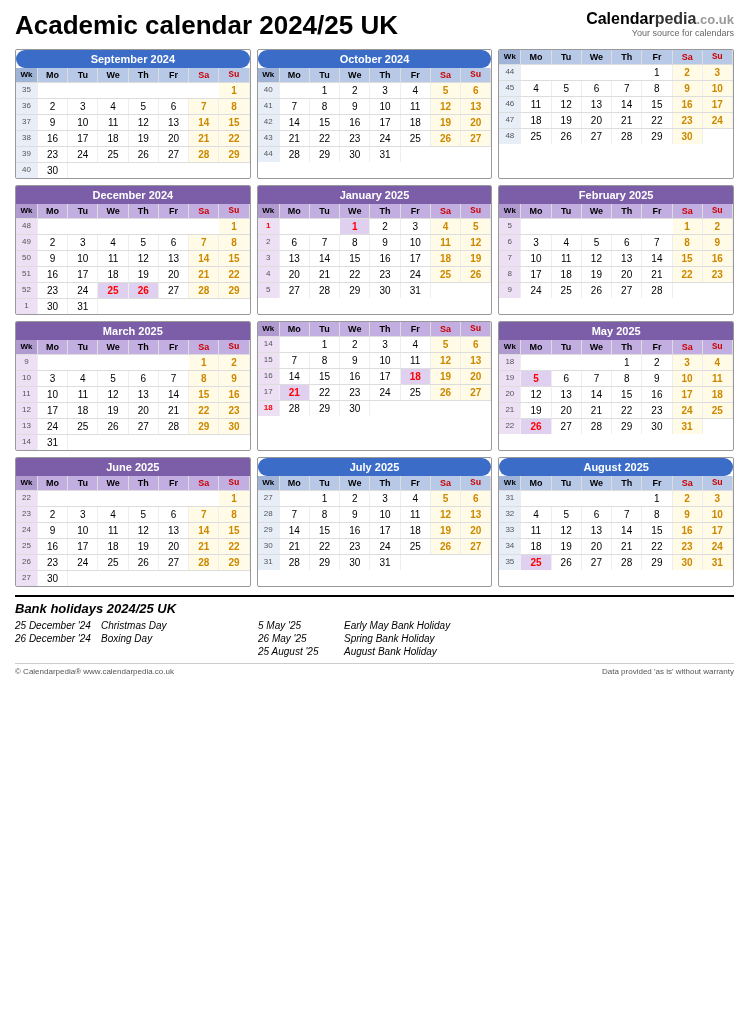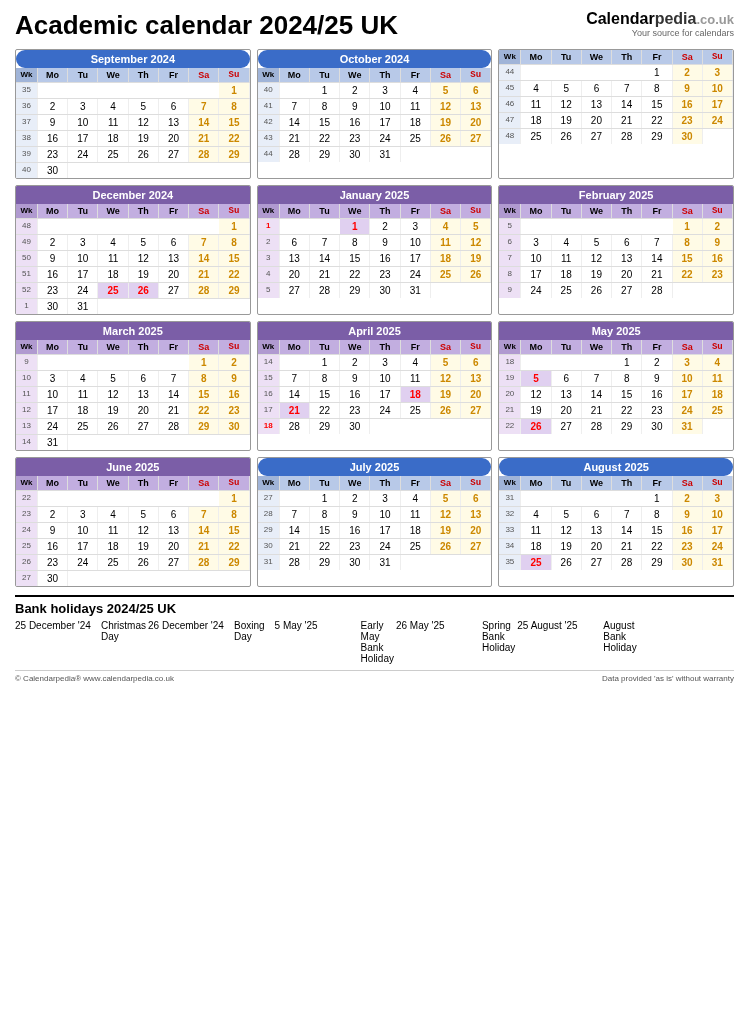--- a/index.html
+++ b/index.html
@@ -91,33 +91,34 @@
     }
     .cal-cell.wk-num.purple-wk { background: #ede0f5; }
     .cal-cell.sa { color: #c80; font-weight: bold; background: #fffbe6; }
     .cal-cell.su { color: #c80; font-weight: bold; background: #fffbe6; }
     .cal-cell.holiday { color: #f00; font-weight: bold; }
     .cal-cell.bh { background: #e0d0f0; }
     .bank-holidays {
       margin-top: 4px;
       border-top: 2px solid #000;
       padding-top: 4px;
+      font-style: italic;
     }
     .bh-title {
       font-size: 13px;
       font-weight: bold;
       margin-bottom: 4px;
     }
     .bh-grid {
       display: grid;
       grid-template-columns: repeat(3, 1fr);
       gap: 2px 10px;
       font-size: 10px;
     }
-    .bh-col { display: flex; flex-direction: row; gap: 2px; }
+    .bh-col { display: flex; flex-direction: column; gap: 2px; }
     .bh-row { display: flex; gap: 6px; }
     .bh-date { width: 80px; flex-shrink: 0; }
     .bh-name { color: #000; }
     .footer {
       display: flex;
       justify-content: space-between;
       font-size: 8px;
       color: #555;
       margin-top: 6px;
       border-top: 1px solid #ccc;
@@ -602,21 +603,20 @@
         <div class="cal-cell">31</div>
         <div class="cal-cell" style="visibility: hidden;"></div>
         <div class="cal-cell" style="visibility: hidden;"></div>
         <div class="cal-cell" style="visibility: hidden;"></div>
         <div class="cal-cell" style="visibility: hidden;"></div>
         <div class="cal-cell sa" style="visibility: hidden;"></div>
         <div class="cal-cell su" style="visibility: hidden;"></div>
       </div>
     </div>
     <div class="cal-block">
-      <div class="cal-title purple">April 2025</div>
       <div class="cal-header-row purple-hdr">
         <div class="cal-hdr-cell wk purple-wk">Wk</div>
         <div class="cal-hdr-cell">Mo</div>
         <div class="cal-hdr-cell">Tu</div>
         <div class="cal-hdr-cell">We</div>
         <div class="cal-hdr-cell">Th</div>
         <div class="cal-hdr-cell">Fr</div>
         <div class="cal-hdr-cell sa">Sa</div>
         <div class="cal-hdr-cell su">Su</div>
       </div>

